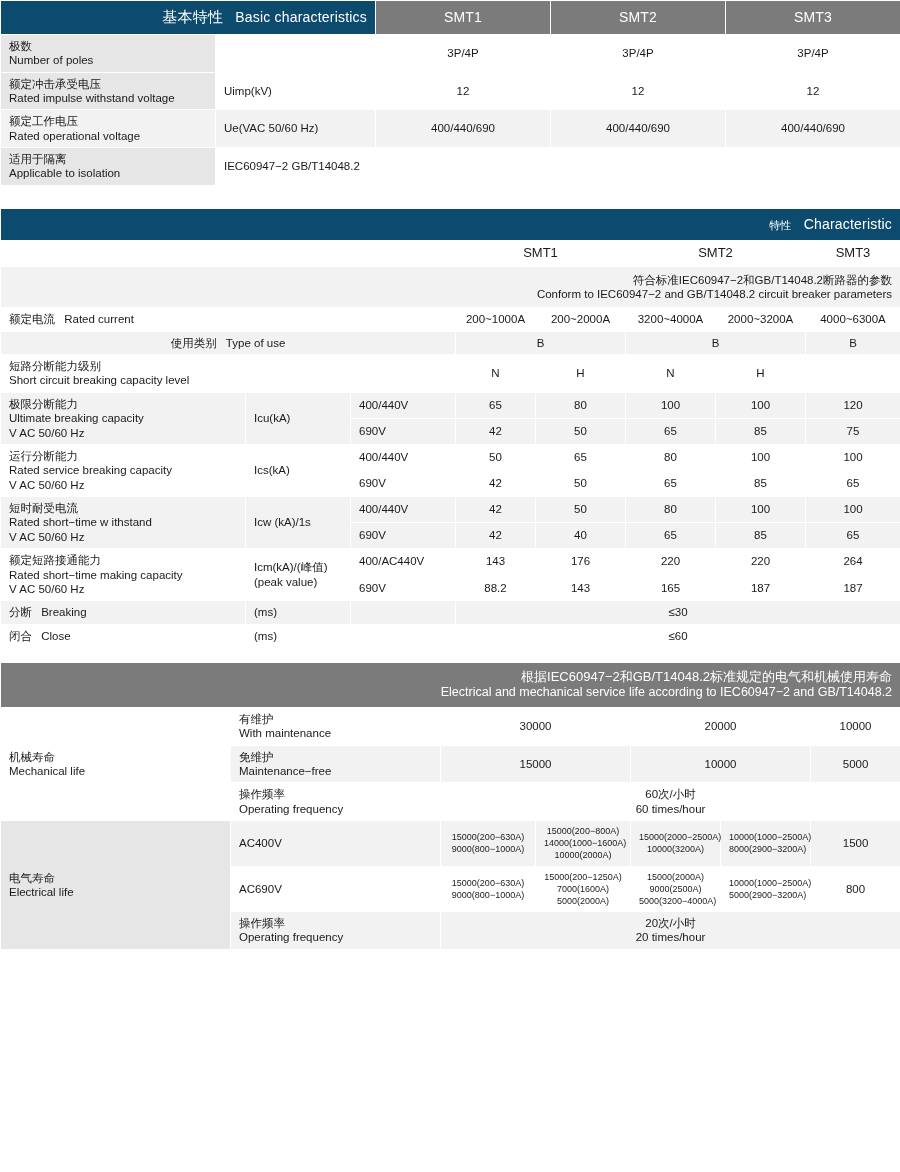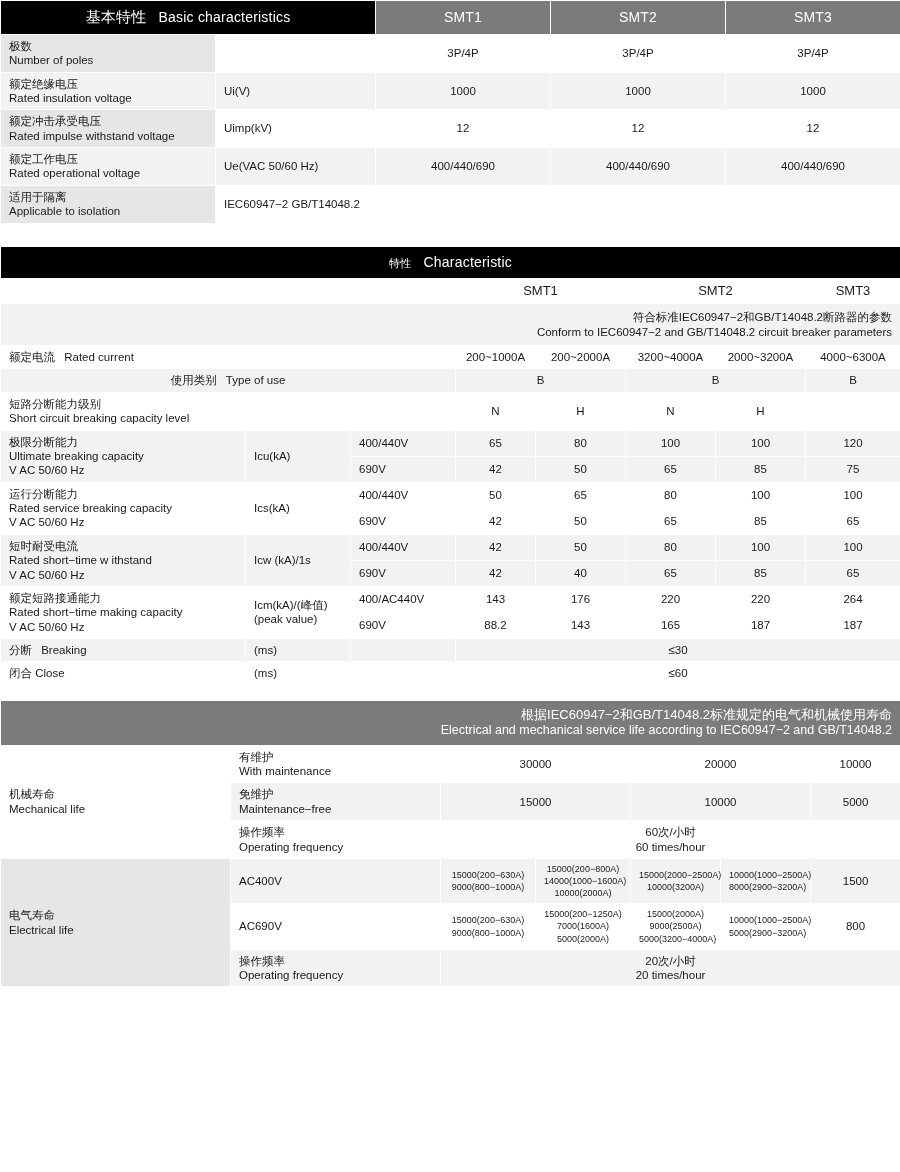--- a/index.html
+++ b/index.html
@@ -24,23 +24,23 @@
     border: 1px solid #ffffff;
     vertical-align: middle;
     padding: 4px 8px;
     font-size: 11.5px;
     line-height: 1.25;
     font-weight: normal;
     text-align: center;
     background: #f2f2f2;
   }
   .hdr-band td {
-    background: #000000;
+    background: #0c4a6e;
     color: #ffffff;
-    text-align: center;
+    text-align: right;
     font-size: 14px;
     padding: 7px 8px;
     letter-spacing: .2px;
   }
   .hdr-band td.col-head {
     text-align: center;
     font-size: 14px;
     background: #7b7b7b;
   }
   .lbl {
@@ -92,30 +92,20 @@
       <td class="lbl shade">
         <span class="cn">极数</span>
         <span class="en">Number of poles</span>
       </td>
       <td class="white"></td>
       <td class="white">3P/4P</td>
       <td class="white">3P/4P</td>
       <td class="white">3P/4P</td>
     </tr>
 
-    <tr>
-      <td class="lbl light">
-        <span class="cn">额定绝缘电压</span>
-        <span class="en">Rated insulation voltage</span>
-      </td>
-      <td class="lbl-sub" style="text-align:left">Ui(V)</td>
-      <td class="light">1000</td>
-      <td class="light">1000</td>
-      <td class="light">1000</td>
-    </tr>
 
     <tr>
       <td class="lbl shade">
         <span class="cn">额定冲击承受电压</span>
         <span class="en">Rated impulse withstand voltage</span>
       </td>
       <td class="white" style="text-align:left">Uimp(kV)</td>
       <td class="white">12</td>
       <td class="white">12</td>
       <td class="white">12</td>
@@ -318,21 +308,21 @@
         <span style="margin-left:6px">Breaking</span>
       </td>
       <td class="lbl-sub light" style="text-align:left">(ms)</td>
       <td class="light"></td>
       <td class="light" colspan="5">≤30</td>
     </tr>
 
     <tr>
       <td class="lbl white" style="text-align:left">
         <span>闭合</span>
-        <span style="">Close</span>
+        <span style="margin-left:6px">Close</span>
       </td>
       <td class="white" style="text-align:left">(ms)</td>
       <td class="white"></td>
       <td class="white" colspan="5">≤60</td>
     </tr>
   </tbody>
     </table>
 
   <div class="spacer" style="height:14px"></div>
 

